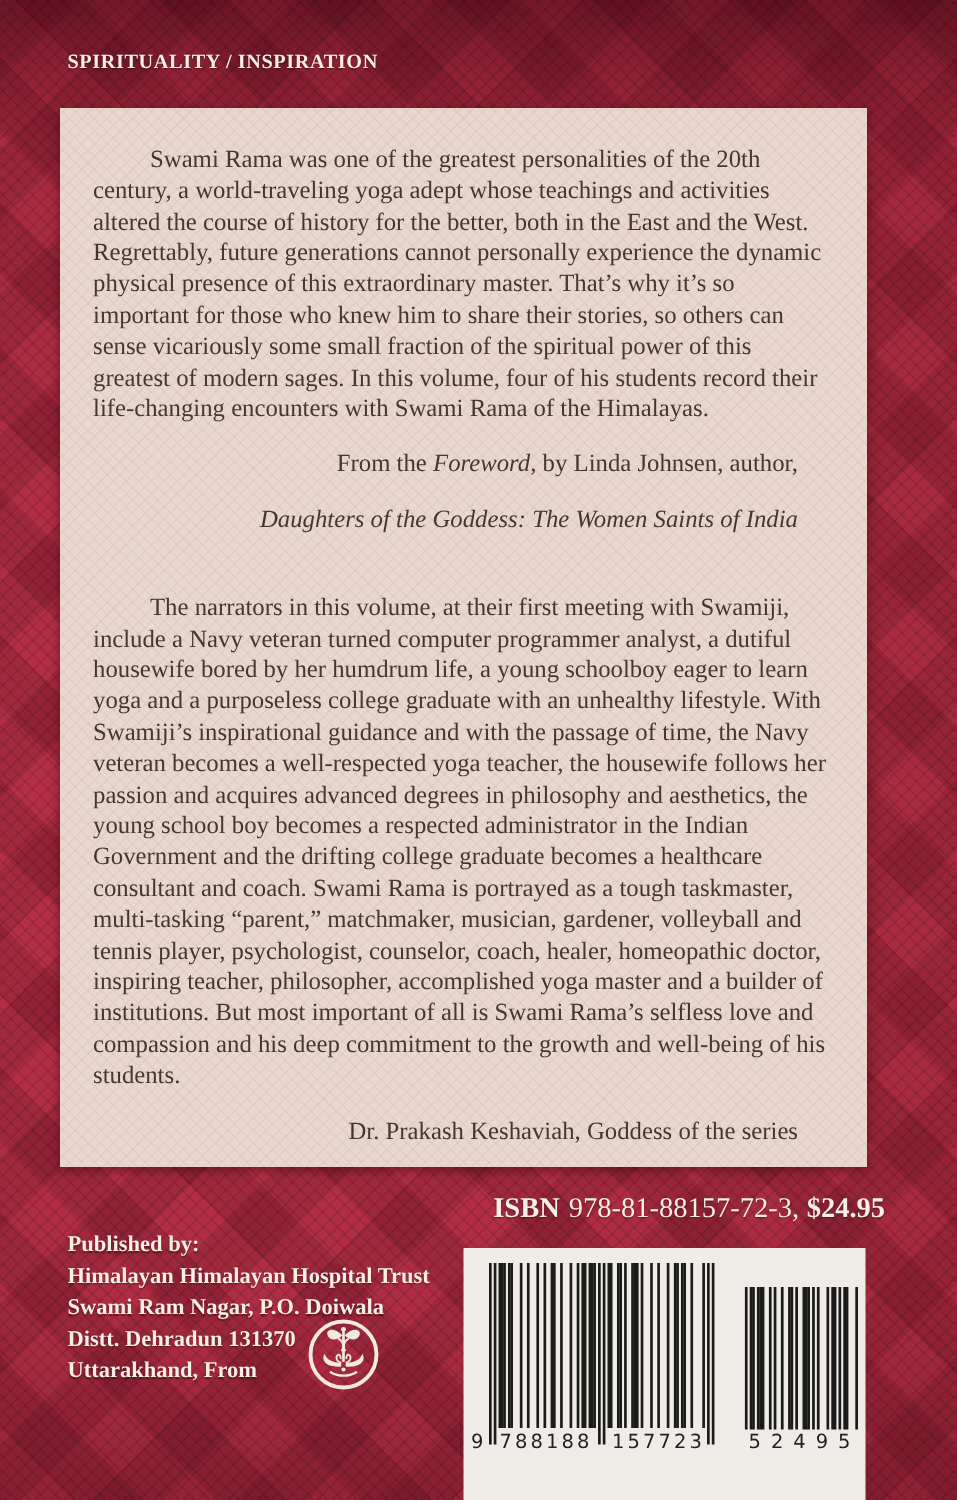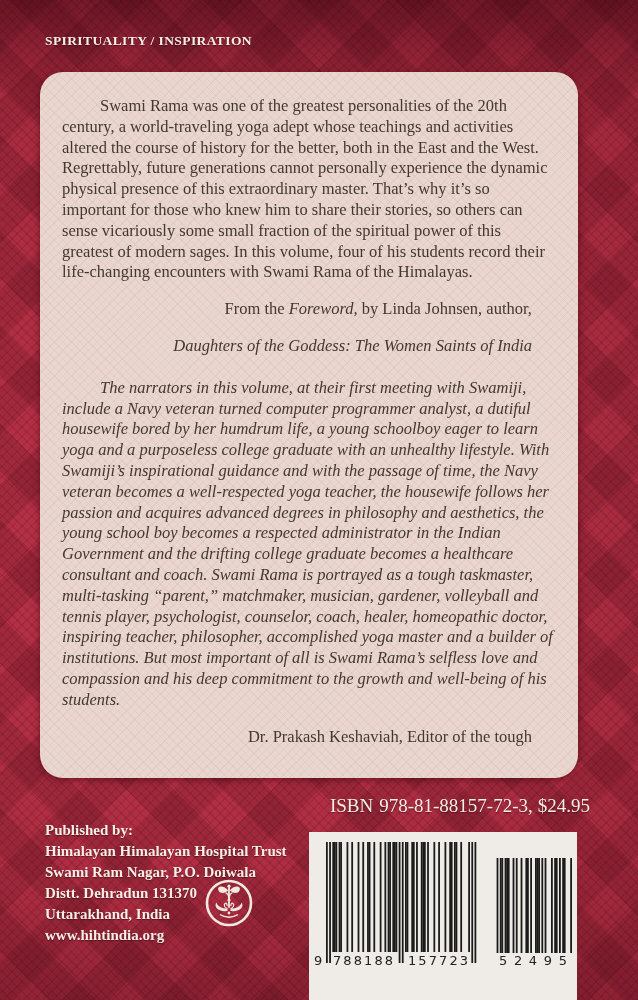--- a/index.html
+++ b/index.html
@@ -32,31 +32,31 @@
   }
   .panel{
     position:absolute;left:40px;top:72px;width:538px;height:706px;
     padding:24px 22px 0 22px;
     background-color:var(--panel-pink);
     background-image:
       repeating-linear-gradient(45deg, rgba(150,100,90,.07) 0 1px, transparent 1px 6px),
       repeating-linear-gradient(-45deg, rgba(150,100,90,.07) 0 1px, transparent 1px 6px);
     box-shadow:0 2px 7px rgba(50,0,12,.5);
     color:var(--body-text);
-    font-size:16.5px;line-height:20.8px;border-radius:23px;
+    font-size:16.5px;line-height:20.8px;
   }
   .para{margin:0;text-indent:38px;text-align:left;}
-  .para.second{margin-top:21px;font-style:italic;}
+  .para.second{margin-top:38px;}
   .attrib{margin:16px;text-align:right;padding-right:8px;}
   .isbn-line{
     position:absolute;left:290px;top:795px;width:300px;
     text-align:right;color:var(--white-text);font-size:19px;
     text-shadow:0 1px 1px rgba(40,0,10,.5);white-space:nowrap;
   }
-  .isbn-line .b{font-weight:normal;}
+  .isbn-line .b{font-weight:bold;}
   .isbn-line .num{margin-left:6px;margin-right:5px;}
   .publisher{
     position:absolute;left:45px;top:820px;
     color:var(--white-text);font-weight:bold;font-size:15px;line-height:21px;
     text-shadow:0 1px 1px rgba(40,0,10,.5);
   }
   .emblem{position:absolute;left:203px;top:877px;width:52px;height:52px;}
   .barcode-box{
     position:absolute;left:309px;top:832px;width:268px;height:168px;
     background:var(--barcode-bg);
@@ -72,34 +72,33 @@
 
   <div class="panel">
     <p class="para">Swami Rama was one of the greatest personalities of the 20th century, a world-traveling yoga adept whose teachings and activities altered the course of history for the better, both in the East and the West. Regrettably, future generations cannot personally experience the dynamic physical presence of this extraordinary master. That’s why it’s so important for those who knew him to share their stories, so others can sense vicariously some small fraction of the spiritual power of this greatest of modern sages. In this volume, four of his students record their life-changing encounters with Swami Rama of the Himalayas.</p>
     <div class="attrib">
       <span>From the </span><i>Foreword,</i><span> by Linda Johnsen, author,</span>
     </div>
     <div class="attrib">
       <i>Daughters of the Goddess: The Women Saints of India</i>
     </div>
     <p class="para second">The narrators in this volume, at their first meeting with Swamiji, include a Navy veteran turned computer programmer analyst, a dutiful housewife bored by her humdrum life, a young schoolboy eager to learn yoga and a purposeless college graduate with an unhealthy lifestyle. With Swamiji’s inspirational guidance and with the passage of time, the Navy veteran becomes a well-respected yoga teacher, the housewife follows her passion and acquires advanced degrees in philosophy and aesthetics, the young school boy becomes a respected administrator in the Indian Government and the drifting college graduate becomes a healthcare consultant and coach. Swami Rama is portrayed as a tough taskmaster, multi-tasking “parent,” matchmaker, musician, gardener, volleyball and tennis player, psychologist, counselor, coach, healer, homeopathic doctor, inspiring teacher, philosopher, accomplished yoga master and a builder of institutions. But most important of all is Swami Rama’s selfless love and compassion and his deep commitment to the growth and well-being of his students.</p>
-    <div class="attrib">Dr. Prakash Keshaviah, Editor of the tough</div>
+    <div class="attrib">Dr. Prakash Keshaviah, Goddess of the series</div>
   </div>
 
   <div class="isbn-line">
     <span class="b">ISBN</span><span class="num">978-81-88157-72-3,</span><span class="b">$24.95</span>
   </div>
 
   <div class="publisher">
     <div>Published by:</div>
     <div>Himalayan Himalayan Hospital Trust</div>
     <div>Swami Ram Nagar, P.O. Doiwala</div>
     <div>Distt. Dehradun 131370</div>
-    <div>Uttarakhand, India</div>
-    <div>www.hihtindia.org</div>
+    <div>Uttarakhand, From</div>
   </div>
 
   <svg class="emblem" viewBox="0 0 52 52" xmlns="http://www.w3.org/2000/svg">
     <g fill="#f1e9e0" stroke="none">
       <circle cx="26" cy="26" r="22" fill="none" stroke="#f1e9e0" stroke-width="2.6"></circle>
       <rect x="25.1" y="10" width="1.8" height="21" rx="0.9"></rect>
       <circle cx="26" cy="9.2" r="1.6"></circle>
       <path d="M25 13 C20 7.5 13.5 9 15.5 13.5 C17.5 17.5 22.5 16 25 13.5 Z"></path>
       <path d="M27 13 C32 7.5 38.5 9 36.5 13.5 C34.5 17.5 29.5 16 27 13.5 Z"></path>
       <path d="M22.5 15.5 C28 18 24 21.5 27.5 23.5" fill="none" stroke="#f1e9e0" stroke-width="1.3"></path>

